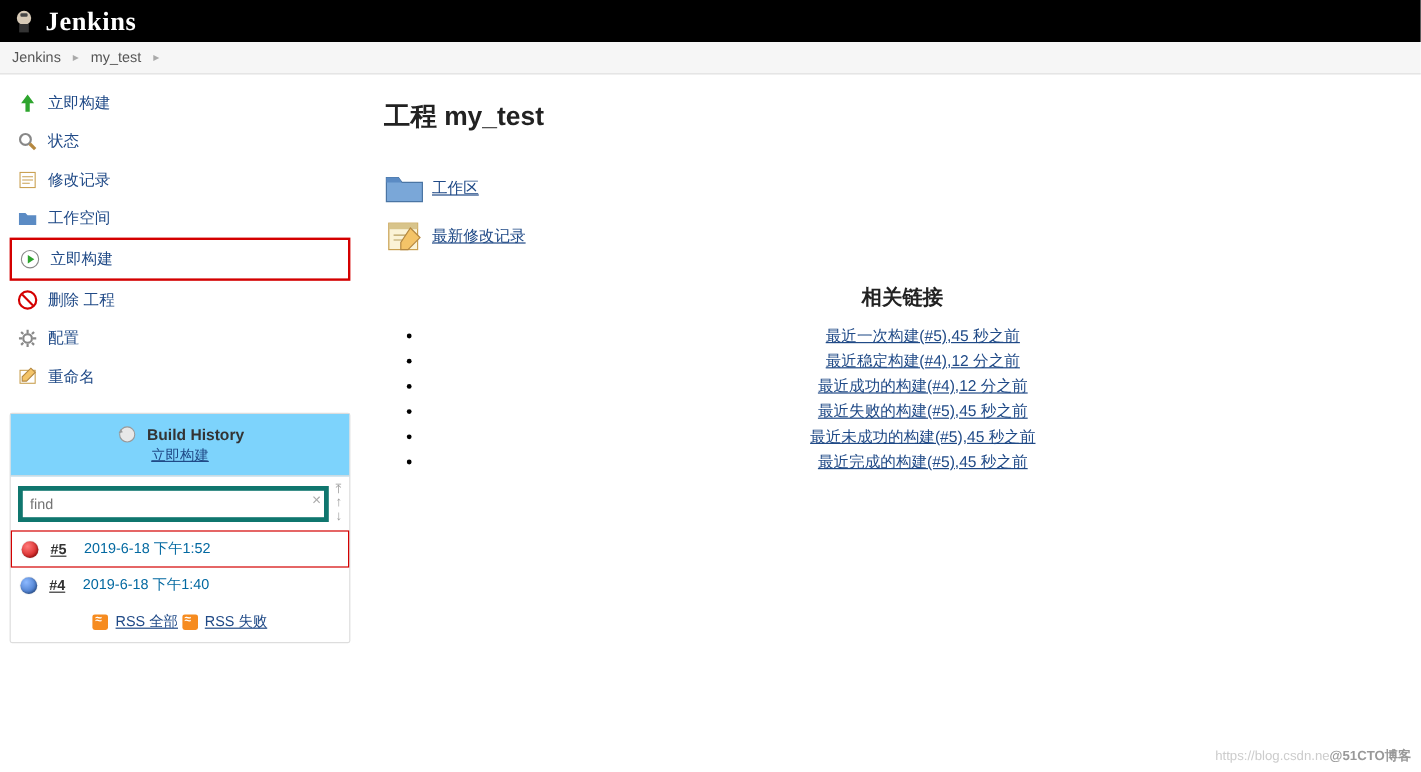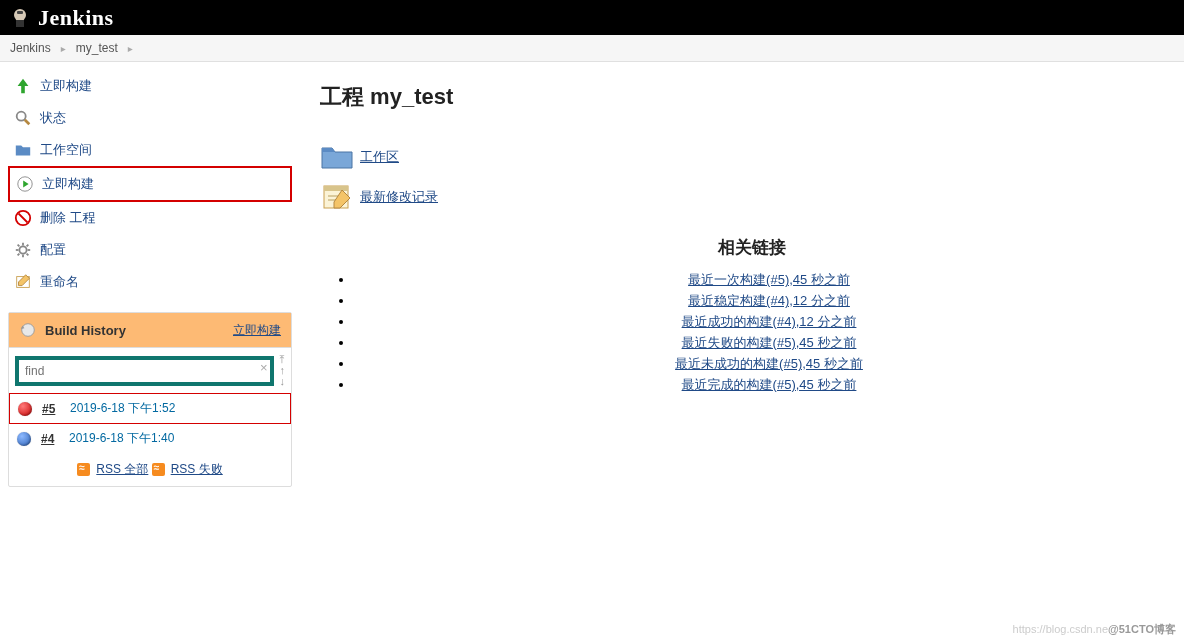--- a/index.html
+++ b/index.html
@@ -22,21 +22,21 @@
 
 
 .tasks { list-style: none; }
 .task { display: flex; align-items: center; padding: 5px 4px; cursor: pointer; }
 .task .icon { width: 22px; height: 22px; display: flex; align-items: center; justify-content: center; margin-right: 6px; }
 .task a { color: #204a87; text-decoration: none; font-size: 13px; }
 .task.highlighted { border: 2px solid #d40000; }
 
 
 .build-history { margin-top: 14px; border: 1px solid #ddd; border-radius: 2px; }
-.bh-header { background: #fdba74; padding: 8px 10px; display: flex; align-items: center; justify-content: space-between; border-bottom: 1px solid #ddd; }
+.bh-header { background: #7dd3fc; padding: 8px 10px; display: flex; align-items: center; justify-content: space-between; border-bottom: 1px solid #ddd; flex-direction: column; }
 .bh-title-wrap { display: flex; align-items: center; }
 .bh-icon { width: 18px; height: 18px; margin-right: 8px; }
 .bh-title { font-weight: bold; font-size: 13px; color: #333; }
 .bh-trend { color: #204a87; text-decoration: underline; font-size: 12px; }
 .bh-search-row { display: flex; align-items: center; padding: 6px; gap: 6px; }
 .bh-search { flex: 1; position: relative; }
 .bh-search input { width: 100%; border: 4px solid #0f766e; padding: 4px 22px 4px 6px; font-size: 12px; color: #737373; }
 .bh-search .clear { position: absolute; right: 6px; top: 4px; color: #aaa; cursor: pointer; font-size: 13px; }
 .bh-nav { display: flex; flex-direction: column; gap: 0; color: #999; font-size: 11px; line-height: 11px; }
 .bh-nav span { cursor: pointer; }
@@ -99,20 +99,31 @@
         <a href="#">立即构建</a>
       </li>
       <li class="task">
         <span class="icon">
             <svg viewBox="0 0 20 20" width="18" height="18">
               <circle cx="8" cy="8" r="5" fill="none" stroke="#888" stroke-width="2"></circle>
               <line x1="12" y1="12" x2="17" y2="17" stroke="#b58840" stroke-width="3"></line>
             </svg>
           </span>
         <a href="#">状态</a>
+      </li>
+      <li class="task">
+        <span class="icon">
+            <svg viewBox="0 0 20 20" width="18" height="18">
+              <rect x="3" y="3" width="14" height="14" fill="#fff" stroke="#c9a050"></rect>
+              <line x1="5" y1="7" x2="15" y2="7" stroke="#c9a050"></line>
+              <line x1="5" y1="10" x2="15" y2="10" stroke="#c9a050"></line>
+              <line x1="5" y1="13" x2="12" y2="13" stroke="#c9a050"></line>
+            </svg>
+          </span>
+        <a href="#">修改记录</a>
       </li>
       <li class="task">
         <span class="icon">
             <svg viewBox="0 0 20 20" width="18" height="18">
               <path d="M2 5 L8 5 L10 7 L18 7 L18 16 L2 16 Z" fill="#5b8bc4"></path>
             </svg>
           </span>
         <a href="#">工作空间</a>
       </li>
       <li class="task highlighted">

